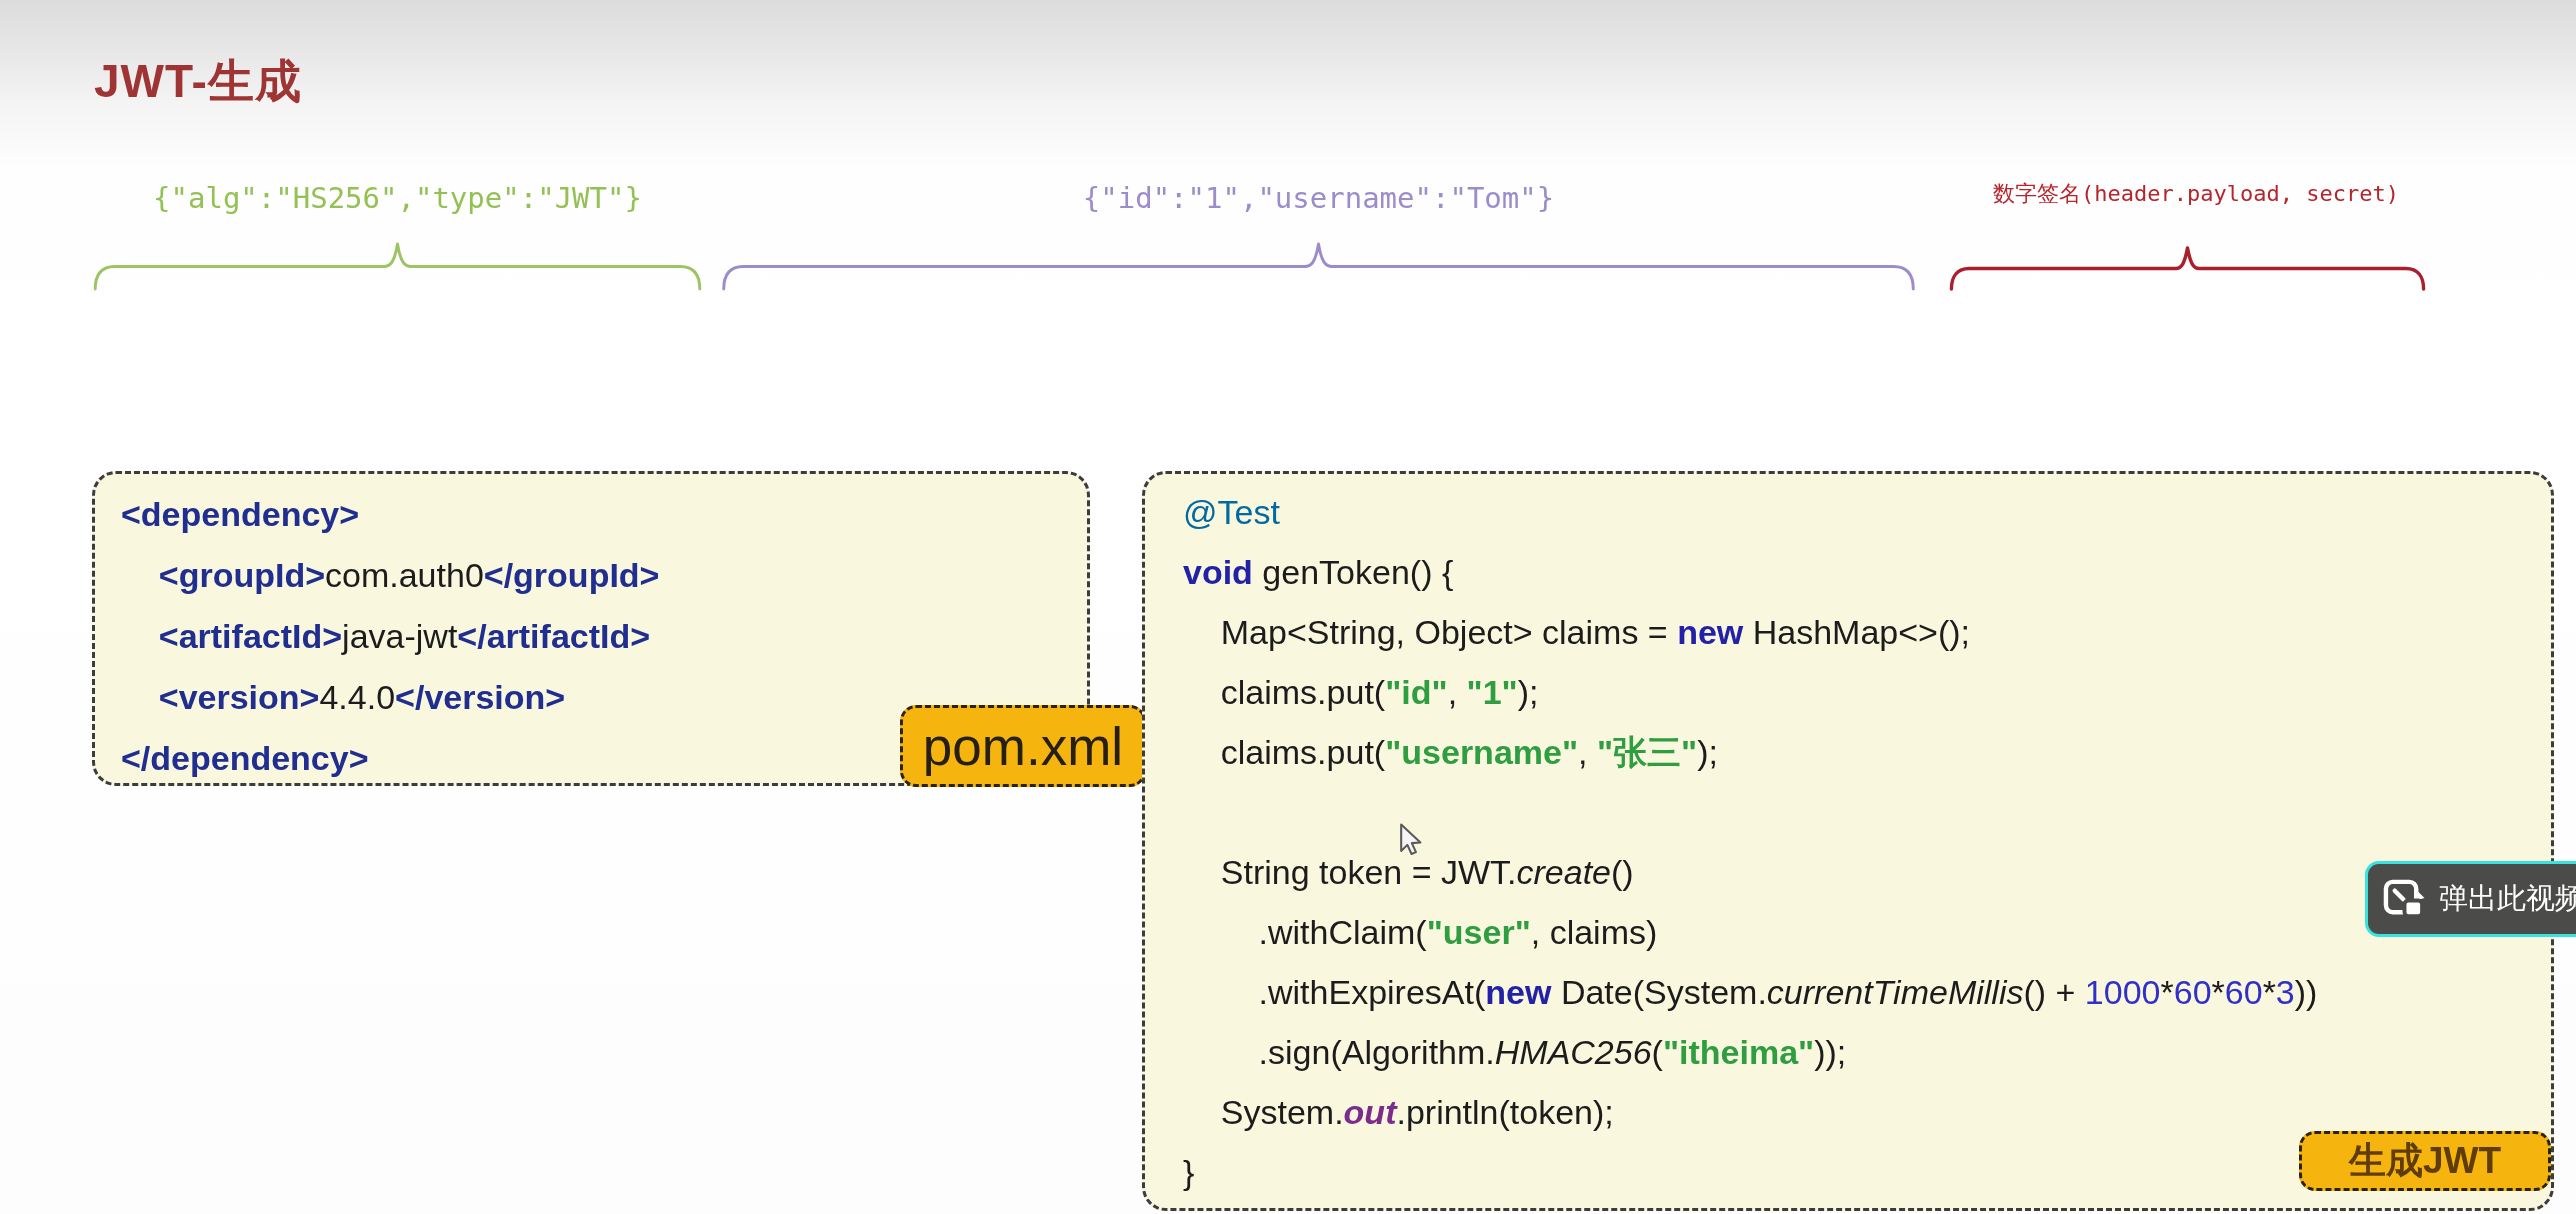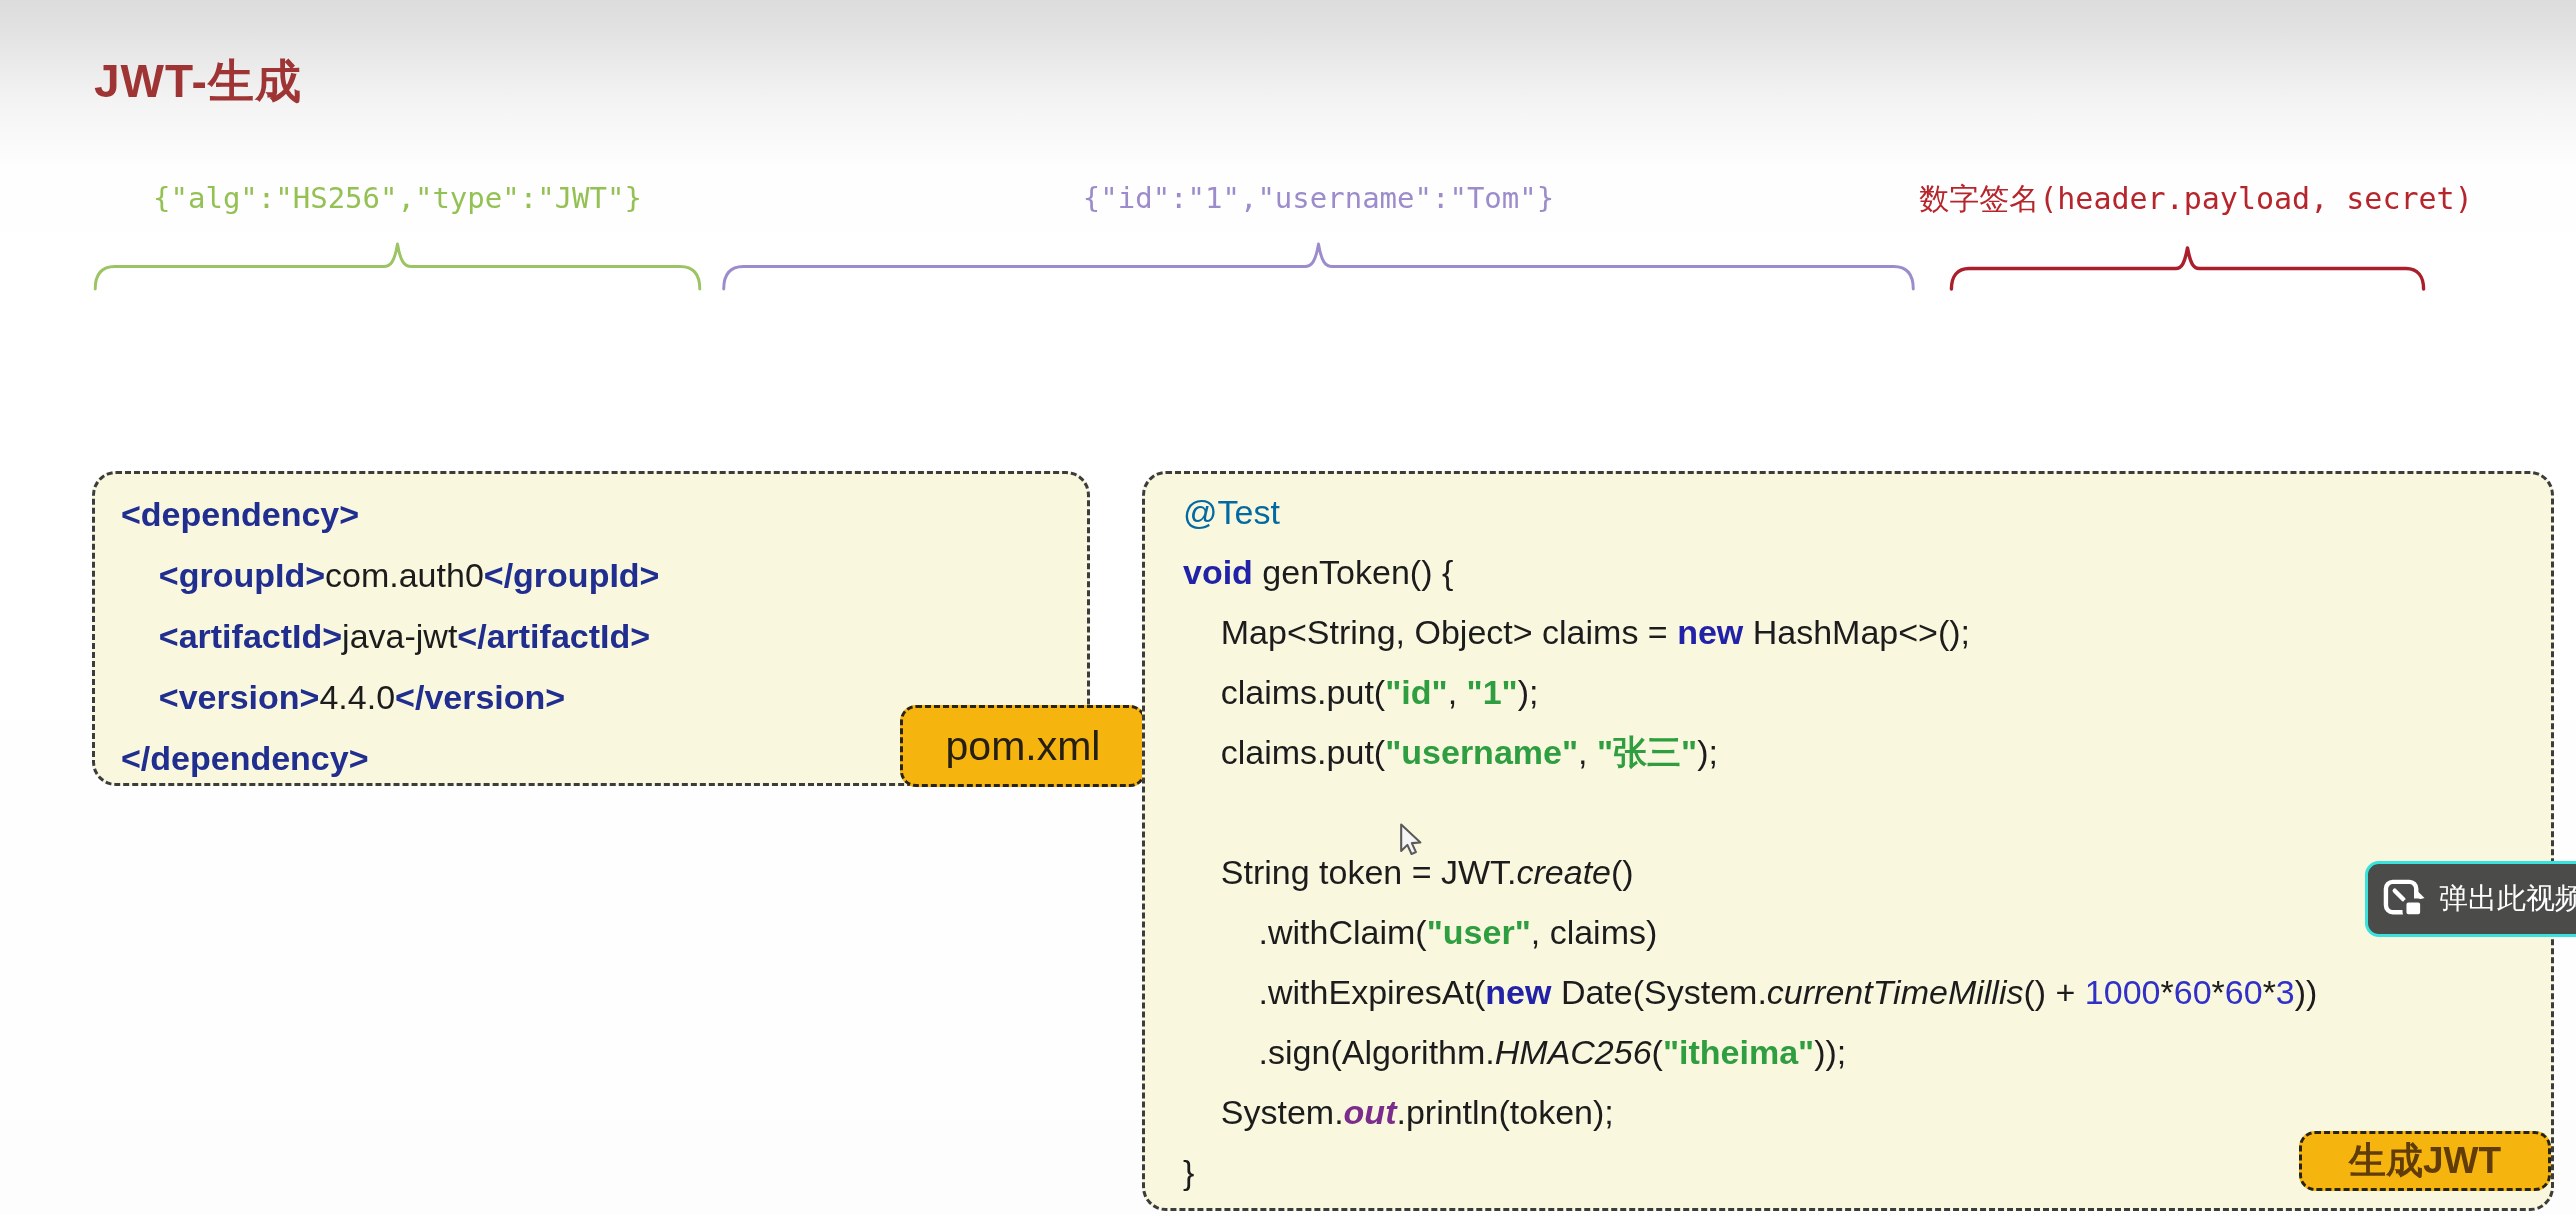--- a/index.html
+++ b/index.html
@@ -18,21 +18,21 @@
     font-size:46px;font-weight:bold;color:#9e3434;letter-spacing:1px;
   }
   
   .anno{
     position:absolute;top:181px;height:39px;
     font-family:"DejaVu Sans Mono",monospace;
     font-size:29px;text-align:center;white-space:pre;
   }
   .anno-green{left:92px;width:611px;color:#94c153;}
   .anno-purple{left:719px;width:1199px;color:#9c8ccb;}
-  .anno-red{left:1904px;width:584px;color:#b6252b;top:179px;font-size:30px;}
+  .anno-red{left:1904px;width:584px;color:#b6252b;top:179px;font-size:22px;}
   
   .brace{position:absolute;}
   .brace path{fill:none;stroke-linecap:round;stroke-linejoin:round;}
   .brace-green{left:92px;top:240px;}
   .brace-green path{stroke:#9cc465;stroke-width:3;}
   .brace-purple{left:719px;top:240px;}
   .brace-purple path{stroke:#9c8ccb;stroke-width:3;}
   .brace-red{left:1948px;top:245px;}
   .brace-red path{stroke:#ab1f2c;stroke-width:3.5;}
   
@@ -69,21 +69,21 @@
   .seg-field{color:#7b2d8b;font-weight:bold;font-style:italic;}
   
   .badge{
     position:absolute;
     background:#f6b40f;
     border:3px dashed #2c2413;
     border-radius:16px;
     box-sizing:border-box;
     display:flex;align-items:center;justify-content:center;
   }
-  .pom-badge{left:900px;top:705px;width:246px;height:82px;font-size:41px;color:#262014;}
+  .pom-badge{left:900px;top:705px;width:246px;height:82px;font-size:53px;color:#262014;}
   .gen-badge{left:2299px;top:1131px;width:252px;height:60px;font-size:37px;font-weight:bold;color:#5f3c08;}
   
   .popout-btn{
     position:absolute;left:2365px;top:861px;width:237px;height:76px;
     background:#4b4b49;
     border:3px solid #38e2dd;
     border-radius:14px;
     box-sizing:border-box;
     display:flex;align-items:center;gap:12px;
     padding-left:14px;

